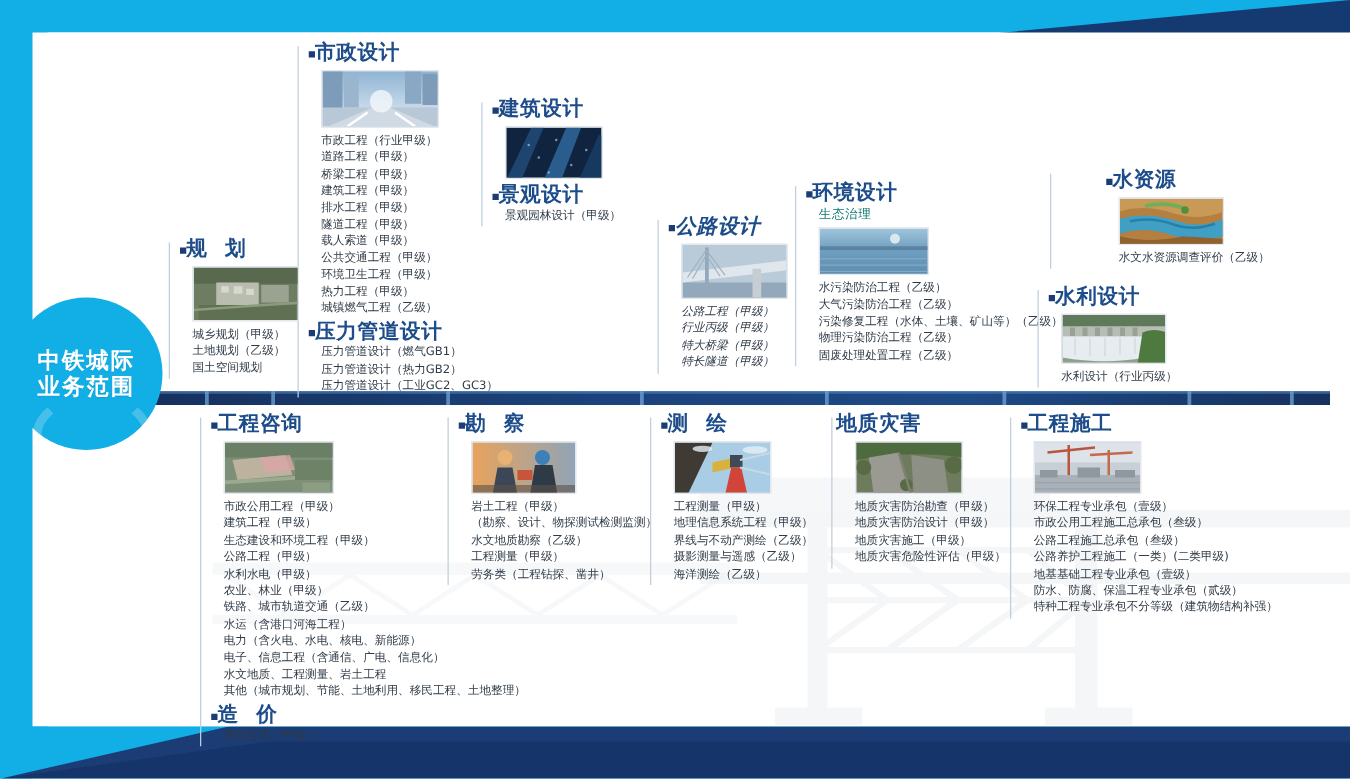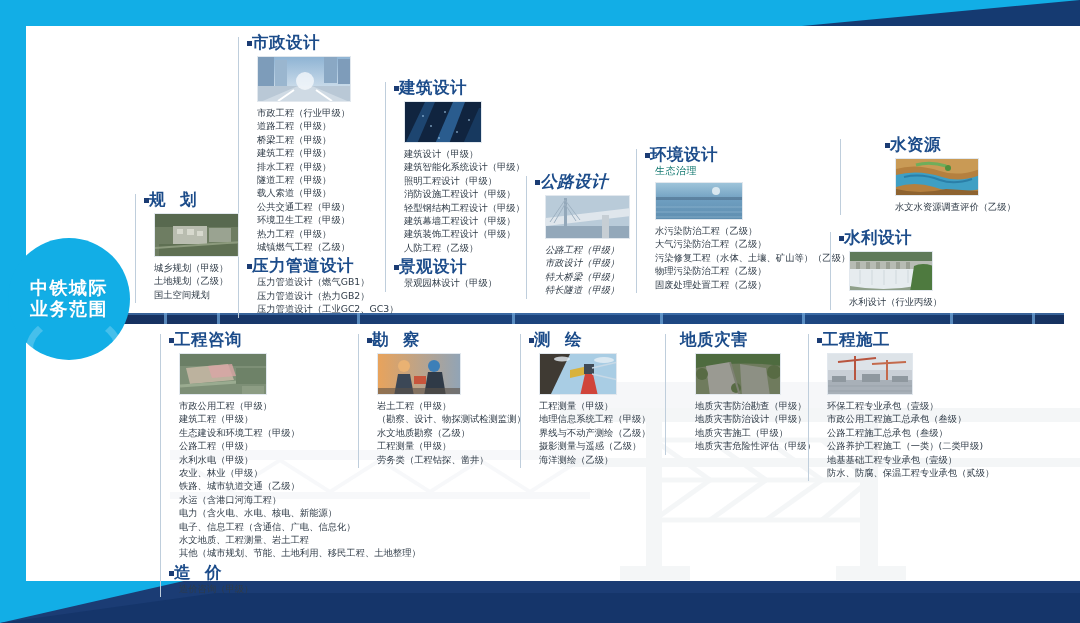--- a/index.html
+++ b/index.html
@@ -243,30 +243,20 @@
           <g fill="#9fc6e6" opacity=".7">
             <circle cx="18" cy="14" r="1"></circle>
               <circle cx="26" cy="24" r="1"></circle>
             <circle cx="40" cy="10" r="1"></circle>
               <circle cx="52" cy="30" r="1"></circle>
             <circle cx="64" cy="18" r="1"></circle>
               <circle cx="34" cy="36" r="1"></circle>
           </g>
         </svg>
       </div>
-      <ul class="items">
-        <li>建筑设计（甲级）</li>
-        <li>建筑智能化系统设计（甲级）</li>
-        <li>照明工程设计（甲级）</li>
-        <li>消防设施工程设计（甲级）</li>
-        <li>轻型钢结构工程设计（甲级）</li>
-        <li>建筑幕墙工程设计（甲级）</li>
-        <li>建筑装饰工程设计（甲级）</li>
-        <li>人防工程（乙级）</li>
-      </ul>
       <div class="subgrp">
         <div class="ghead">
           <span class="gsq"></span>
           <span class="gtitle lg">景观设计</span>
         </div>
         <ul class="items">
           <li>景观园林设计（甲级）</li>
         </ul>
       </div>
     </div>
@@ -316,21 +306,21 @@
           <path d="M0 22 L85 12 L85 20 L0 30 Z" fill="#dfe6ec"></path>
           <rect x="56" y="19" width="7" height="25" fill="#c6ced4"></rect>
           <rect x="18" y="2" width="3" height="30" fill="#93a8ba"></rect>
           <g stroke="#9fb2c2" stroke-width="1" fill="none">
             <path d="M19 4 L4 26 M19 4 L34 24 M19 8 L8 27 M19 8 L30 25"></path>
           </g>
         </svg>
       </div>
       <ul class="items">
         <li>公路工程（甲级）</li>
-        <li>市政设计（甲级）</li>
+        <li>行业丙级（甲级）</li>
         <li>特大桥梁（甲级）</li>
         <li>特长隧道（甲级）</li>
       </ul>
     </div>
   </div>
 
   <div class="grp" id="g4" style="left:636px; top:145px; width:190px;">
     <div class="vline"></div>
     <div class="inner">
       <div class="ghead">
@@ -525,21 +515,21 @@
       <ul class="items">
         <li>工程测量（甲级）</li>
         <li>地理信息系统工程（甲级）</li>
         <li>界线与不动产测绘（乙级）</li>
         <li>摄影测量与遥感（乙级）</li>
         <li>海洋测绘（乙级）</li>
       </ul>
     </div>
   </div>
 
-  <div class="grp" id="g10" style="left:665px; top:330px; width:160px;padding-left:11px;">
+  <div class="grp" id="g10" style="left:665px; top:330px; width:160px;">
     <div class="vline"></div>
     <div class="inner">
       <div class="ghead">
         <span class="gsq" style="visibility:hidden"></span>
         <span class="gtitle lg" style="margin-left:-10px">地质灾害</span>
       </div>
       <div class="thumb" style="width:86px;height:42px;">
         <svg width="86" height="42" viewBox="0 0 86 42">
           <rect width="86" height="42" fill="#6f7b5d"></rect>
           <path d="M0 0 L86 0 L86 12 Q44 6 0 14 Z" fill="#4e6b3f"></path>
@@ -588,17 +578,18 @@
             </g>
         </svg>
       </div>
       <ul class="items">
         <li>环保工程专业承包（壹级）</li>
         <li>市政公用工程施工总承包（叁级）</li>
         <li>公路工程施工总承包（叁级）</li>
         <li>公路养护工程施工（一类）(二类甲级)</li>
         <li>地基基础工程专业承包（壹级）</li>
         <li>防水、防腐、保温工程专业承包（贰级）</li>
+        <li>特种工程专业承包不分等级（建筑物结构补强）</li>
       </ul>
     </div>
   </div>
 
 </div>
 
 </body></html>

